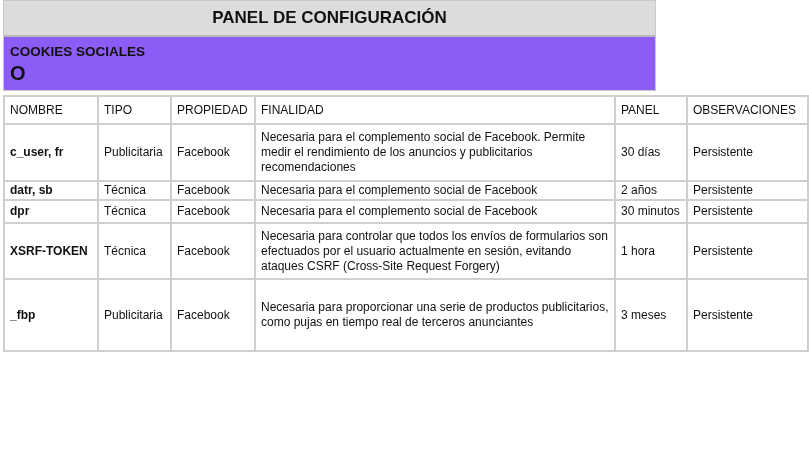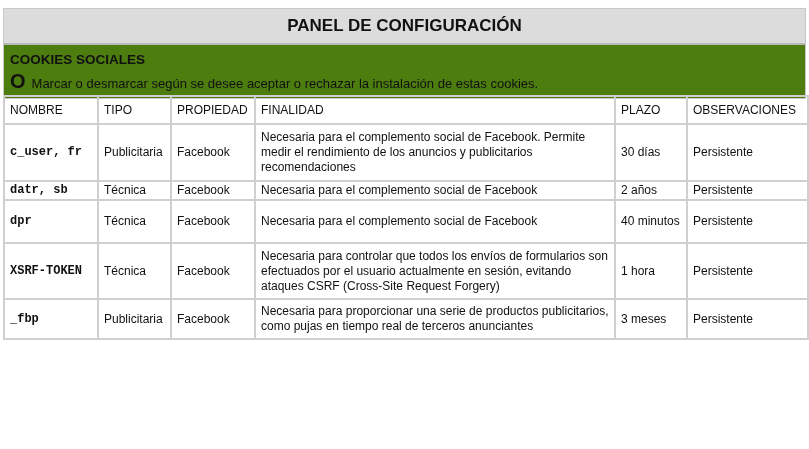--- a/index.html
+++ b/index.html
@@ -1,103 +1,102 @@
 <!DOCTYPE html>
 <html><head>
   <meta charset="utf-8">
   <style>
     html, body { margin: 0; padding: 0; background: #ffffff; }
     body { width: 809px; height: 449px; position: relative; overflow: hidden;
            font-family: "Liberation Sans", sans-serif; color: #111; }
-    .panel { position: absolute; left: 3px; top: 8px; width: 803px; }
+    .panel { position: absolute; left: 3px; top: 0; width: 653px; }
     .title-bar { height: 34px; background: #dcdcdc; border: 1px solid #c8c8c8;
                  border-bottom: 2px solid #b8b8b8;
                  display: flex; align-items: center; justify-content: center;
                  font-weight: bold; font-size: 17px; color: #111; }
-    .section { height: 54px; background: #4d7c0f; border: 1px solid #c8c8c8; border-top: none;
+    .section { height: 54px; background: #8b5cf6; border: 1px solid #c8c8c8; border-top: none;
                padding: 0 6px; box-sizing: border-box; }
     .section-title { font-weight: bold; font-size: 13.5px; padding-top: 7px; height: 18px; }
     .section-hint { display: flex; align-items: baseline; font-size: 13px; margin-top: 1px; }
     .circle-o { font-weight: bold; font-size: 20px; margin-right: 6px; line-height: 20px; }
     table.cookies { position: absolute; left: 3px; top: 95px; width: 804px;
                     border-collapse: collapse; font-size: 12px; table-layout: fixed; }
     table.cookies td, table.cookies th { border: 2px solid #cfcfcf; padding: 1px 5px;
                     text-align: left; vertical-align: middle; font-weight: normal; line-height: 15px; }
     table.cookies th { height: 24px; border-radius: 7px; }
-    td.name { font-weight: bold !important; font-family: Liberation Mono, monospace; }
+    td.name { font-weight: bold !important; }
     col.c1 { width: 94px; } col.c2 { width: 73px; } col.c3 { width: 84px; }
     col.c4 { width: 360px; } col.c5 { width: 72px; } col.c6 { width: 121px; }
   </style>
 </head>
 <body>
 
 <div class="panel">
   <div class="title-bar">PANEL DE CONFIGURACIÓN</div>
   <div class="section">
     <div class="section-title">COOKIES SOCIALES</div>
     <div class="section-hint">
       <span class="circle-o">O</span>
-      <span>Marcar o desmarcar según se desee aceptar o rechazar la instalación de estas cookies.</span>
     </div>
   </div>
 </div>
 
 <table class="cookies">
   <colgroup>
     <col class="c1">
       <col class="c2">
       <col class="c3">
       <col class="c4">
       <col class="c5">
       <col class="c6">
   </colgroup>
   <thead>
     <tr>
       <th>NOMBRE</th>
       <th>TIPO</th>
       <th>PROPIEDAD</th>
       <th>FINALIDAD</th>
-      <th>PLAZO</th>
+      <th>PANEL</th>
       <th>OBSERVACIONES</th>
     </tr>
   </thead>
   <tbody>
     <tr style="height:57px">
       <td class="name">c_user, fr</td>
       <td>Publicitaria</td>
       <td>Facebook</td>
       <td>Necesaria para el complemento social de Facebook. Permite medir el rendimiento de los anuncios y publicitarios recomendaciones</td>
       <td>30 días</td>
       <td>Persistente</td>
     </tr>
     <tr style="height:15px">
       <td class="name">datr, sb</td>
       <td>Técnica</td>
       <td>Facebook</td>
       <td>Necesaria para el complemento social de Facebook</td>
       <td>2 años</td>
       <td>Persistente</td>
     </tr>
-    <tr style="height:43px">
+    <tr style="height:23px">
       <td class="name">dpr</td>
       <td>Técnica</td>
       <td>Facebook</td>
       <td>Necesaria para el complemento social de Facebook</td>
-      <td>40 minutos</td>
+      <td>30 minutos</td>
       <td>Persistente</td>
     </tr>
     <tr style="height:56px">
       <td class="name">XSRF-TOKEN</td>
       <td>Técnica</td>
       <td>Facebook</td>
       <td>Necesaria para controlar que todos los envíos de formularios son efectuados por el usuario actualmente en sesión, evitando ataques CSRF (Cross-Site Request Forgery)</td>
       <td>1 hora</td>
       <td>Persistente</td>
     </tr>
-    <tr style="height:40px">
+    <tr style="height:72px">
       <td class="name">_fbp</td>
       <td>Publicitaria</td>
       <td>Facebook</td>
       <td>Necesaria para proporcionar una serie de productos publicitarios, como pujas en tiempo real de terceros anunciantes</td>
       <td>3 meses</td>
       <td>Persistente</td>
     </tr>
   </tbody>
 </table>
 

